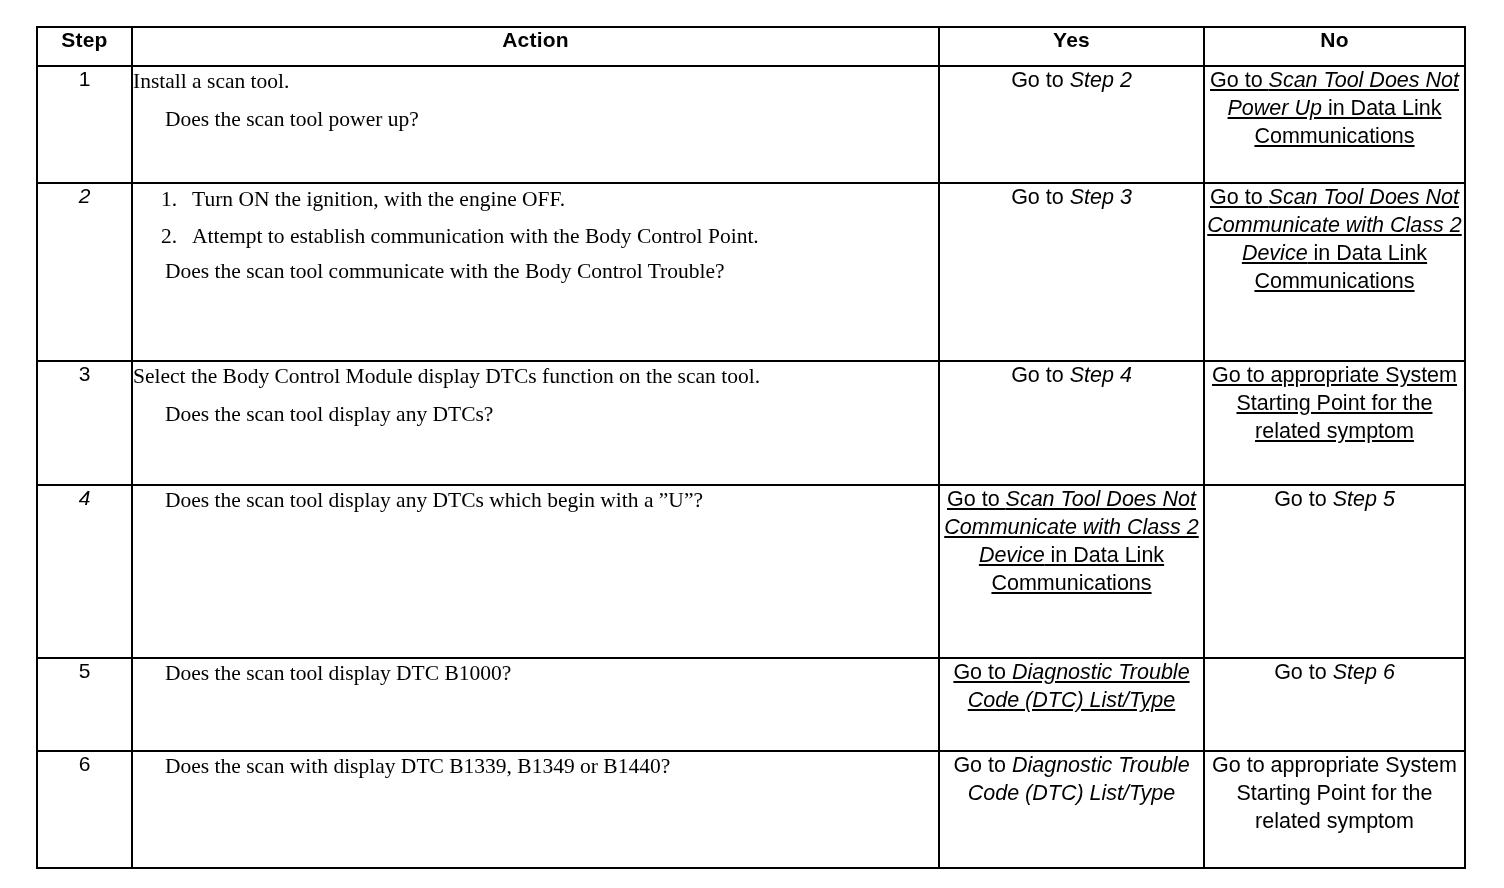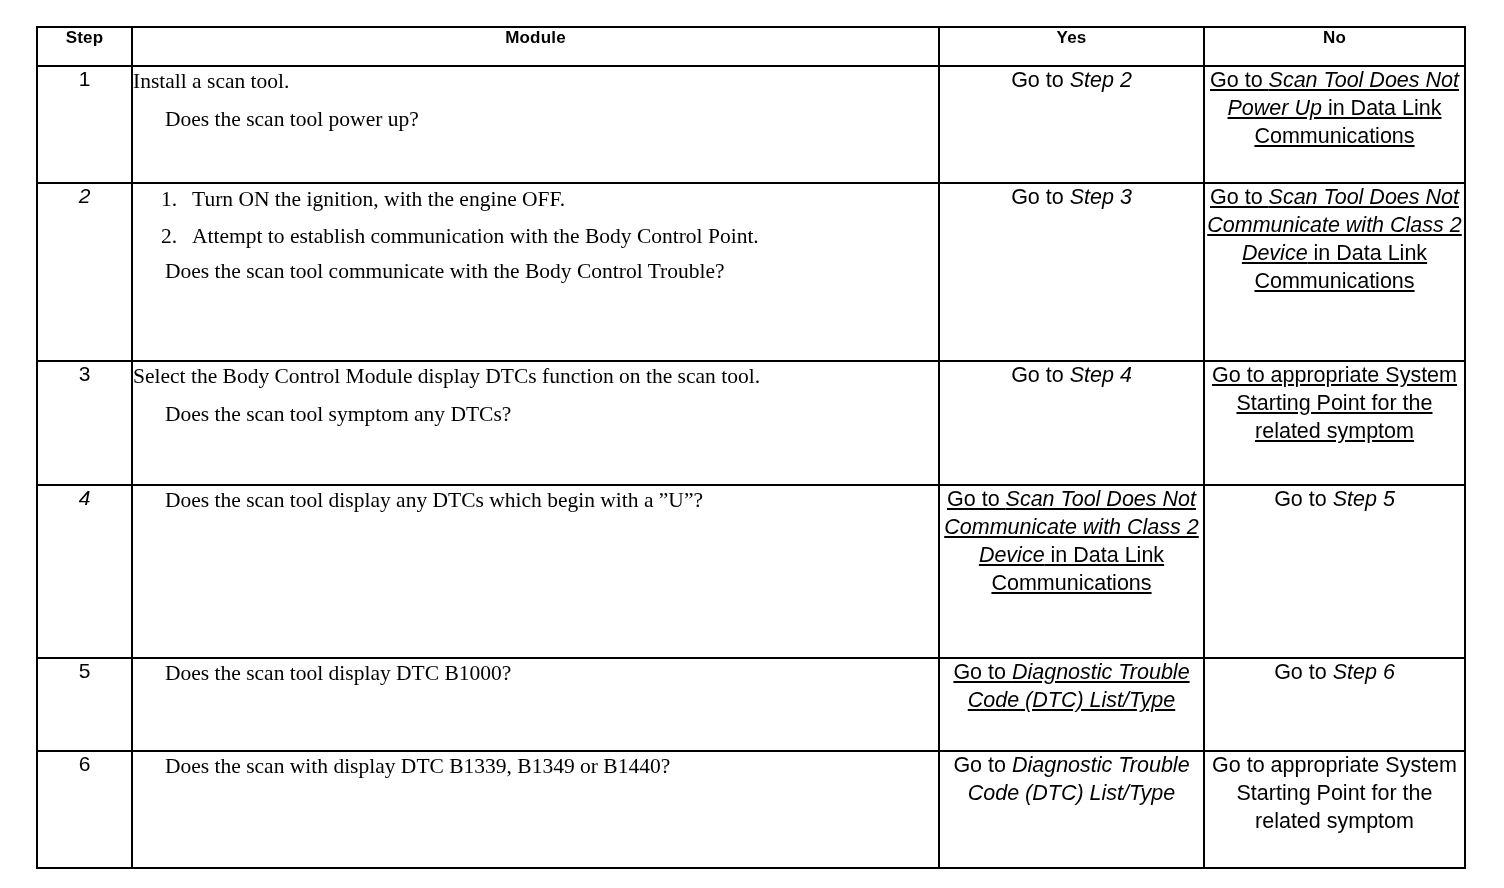--- a/index.html
+++ b/index.html
@@ -34,21 +34,21 @@
   col.c-step   { width: 95px;  }
   col.c-action { width: 807px; }
   col.c-yes    { width: 265px; }
   col.c-no     { width: 261px; }
 
   
   .hdr-row th {
     height: 37px;
     text-align: center;
     vertical-align: middle;
-    font-size: 17px;
+    font-size: 21px;
     font-weight: bold;
     letter-spacing: 0.2px;
   }
 
   
   .step-cell {
     text-align: center;
     vertical-align: middle;
     font-size: 21px;
   }
@@ -100,21 +100,21 @@
 <table id="diag-table">
   <colgroup>
     <col class="c-step">
     <col class="c-action">
     <col class="c-yes">
     <col class="c-no">
   </colgroup>
   <thead>
     <tr class="hdr-row">
       <th>Step</th>
-      <th>Module</th>
+      <th>Action</th>
       <th>Yes</th>
       <th>No</th>
     </tr>
   </thead>
   <tbody id="table-body">
       <tr style="height: 117px;">
         <td class="step-cell">1</td>
         <td class="action-cell">
           <div class="line">Install a scan tool.</div>
           <div class="line">Does the scan tool power up?</div>
@@ -139,21 +139,21 @@
           <p><span>Go to </span><span class="ital">Step 3</span></p>
         </td>
         <td class="yn-cell top">
           <p><span>Go to </span><span class="ital">Scan Tool Does Not Communicate with Class 2 Device</span><span> in Data Link Communications</span></p>
         </td>
       </tr>
       <tr style="height: 124px;">
         <td class="step-cell">3</td>
         <td class="action-cell">
           <div class="line">Select the Body Control Module display DTCs function on the scan tool.</div>
-          <div class="line">Does the scan tool symptom any DTCs?</div>
+          <div class="line">Does the scan tool display any DTCs?</div>
         </td>
         <td class="yn-cell bottom">
           <p><span>Go to </span><span class="ital">Step 4</span></p>
         </td>
         <td class="yn-cell top">
           <p><span>Go to appropriate System Starting Point for the related symptom</span></p>
         </td>
       </tr>
       <tr style="height: 173px;">
         <td class="step-cell italic">4</td>

